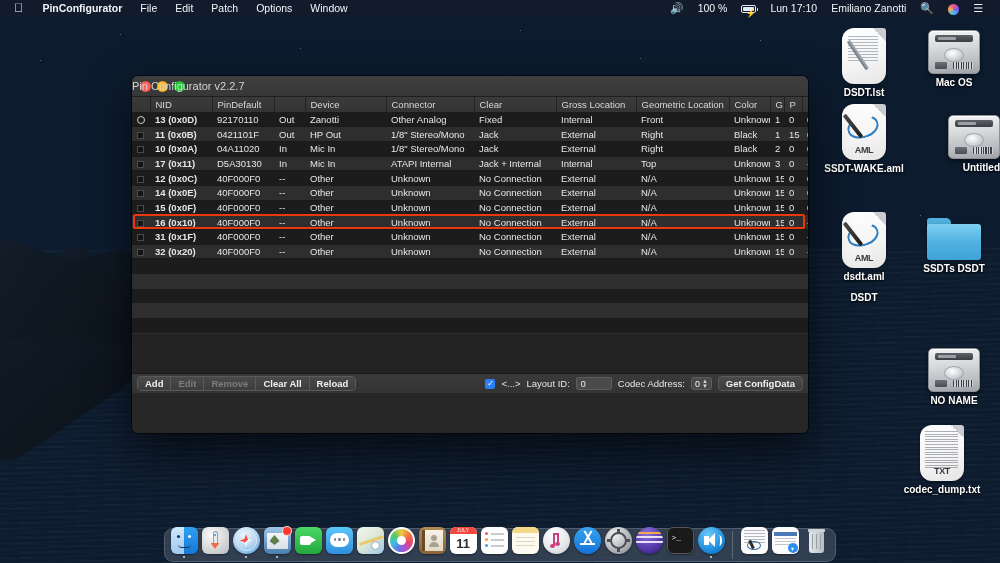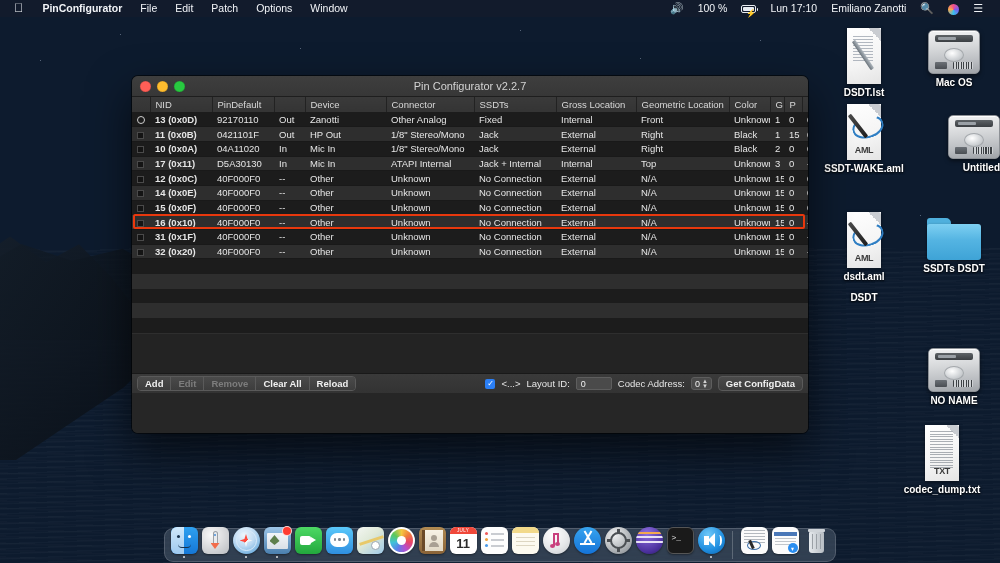--- a/index.html
+++ b/index.html
@@ -100,23 +100,23 @@
     position: absolute; width: 92px;
     display: flex; flex-direction: column; align-items: center;
     z-index: 5;
   }
   .desk-icon .lbl {
     margin-top: 3px; font-size: 10px; font-weight: bold; color: #ffffff;
     text-shadow: 0 1px 2px rgba(0,0,0,0.85), 0 0 3px rgba(0,0,0,0.6);
     text-align: center; white-space: nowrap;
   }
   .ico-doc {
-    width: 34px; height: 56px; position: relative;
+    width: 44px; height: 56px; position: relative;
     background: linear-gradient(160deg,#ffffff 0%,#f4f4f4 60%,#e4e4e4 100%);
-    border-radius: 0;
+    border-radius: 12px;
     box-shadow: 0 1px 3px rgba(0,0,0,0.5);
   }
   .ico-doc::after {
     content:""; position:absolute; right:0; top:0; width:13px; height:13px;
     background: linear-gradient(225deg, #c9ccd1 0%, #c9ccd1 50%, transparent 50%);
     border-top-right-radius: 3px;
   }
   .doc-lines {
     position:absolute; left:6px; right:8px; top:8px; height:26px;
     background: repeating-linear-gradient(180deg,
@@ -220,21 +220,21 @@
     background: linear-gradient(180deg,#3e3e3e 0%,#373737 100%);
     border-bottom: 1px solid #1e1e1e;
     display: flex; align-items: center; position: relative;
   }
   .lights { display:flex; gap:6px; padding-left: 8px; }
   .light { width: 11px; height: 11px; border-radius: 50%; }
   .l-red { background: #ff5f57; box-shadow: inset 0 0 0 .5px rgba(0,0,0,.18); }
   .l-yel { background: #febc2e; box-shadow: inset 0 0 0 .5px rgba(0,0,0,.18); }
   .l-grn { background: #28c840; box-shadow: inset 0 0 0 .5px rgba(0,0,0,.18); }
   #win-title {
-    position: absolute; left: 0; right: 0; text-align: center;
+    position: absolute; left: 0; right: 0; 
     font-size: 11px; color: #d3d3d3; font-weight: normal;
     pointer-events: none;
   }
 
   
   #tbl-wrap { flex: 1 1 auto; display:flex; flex-direction:column; background:#232323; min-height:0;}
   table#pintable { width: 100%; border-collapse: collapse; table-layout: fixed; }
   #pintable thead th {
     background: linear-gradient(180deg,#3a3a3a 0%,#343434 100%);
     color: #d8d8d8;
@@ -490,21 +490,21 @@
           <col style="width:34px">
       </colgroup>
       <thead>
         <tr>
           <th></th>
           <th>NID</th>
           <th>PinDefault</th>
           <th></th>
           <th>Device</th>
           <th>Connector</th>
-          <th>SSDTs</th>
+          <th>Clear</th>
           <th>Gross Location</th>
           <th>Geometric Location</th>
           <th>Color</th>
           <th>G</th>
           <th>P</th>
           <th style="border-right:none">EAPD</th>
         </tr>
       </thead>
       <tbody id="pin-tbody">
           <tr>

